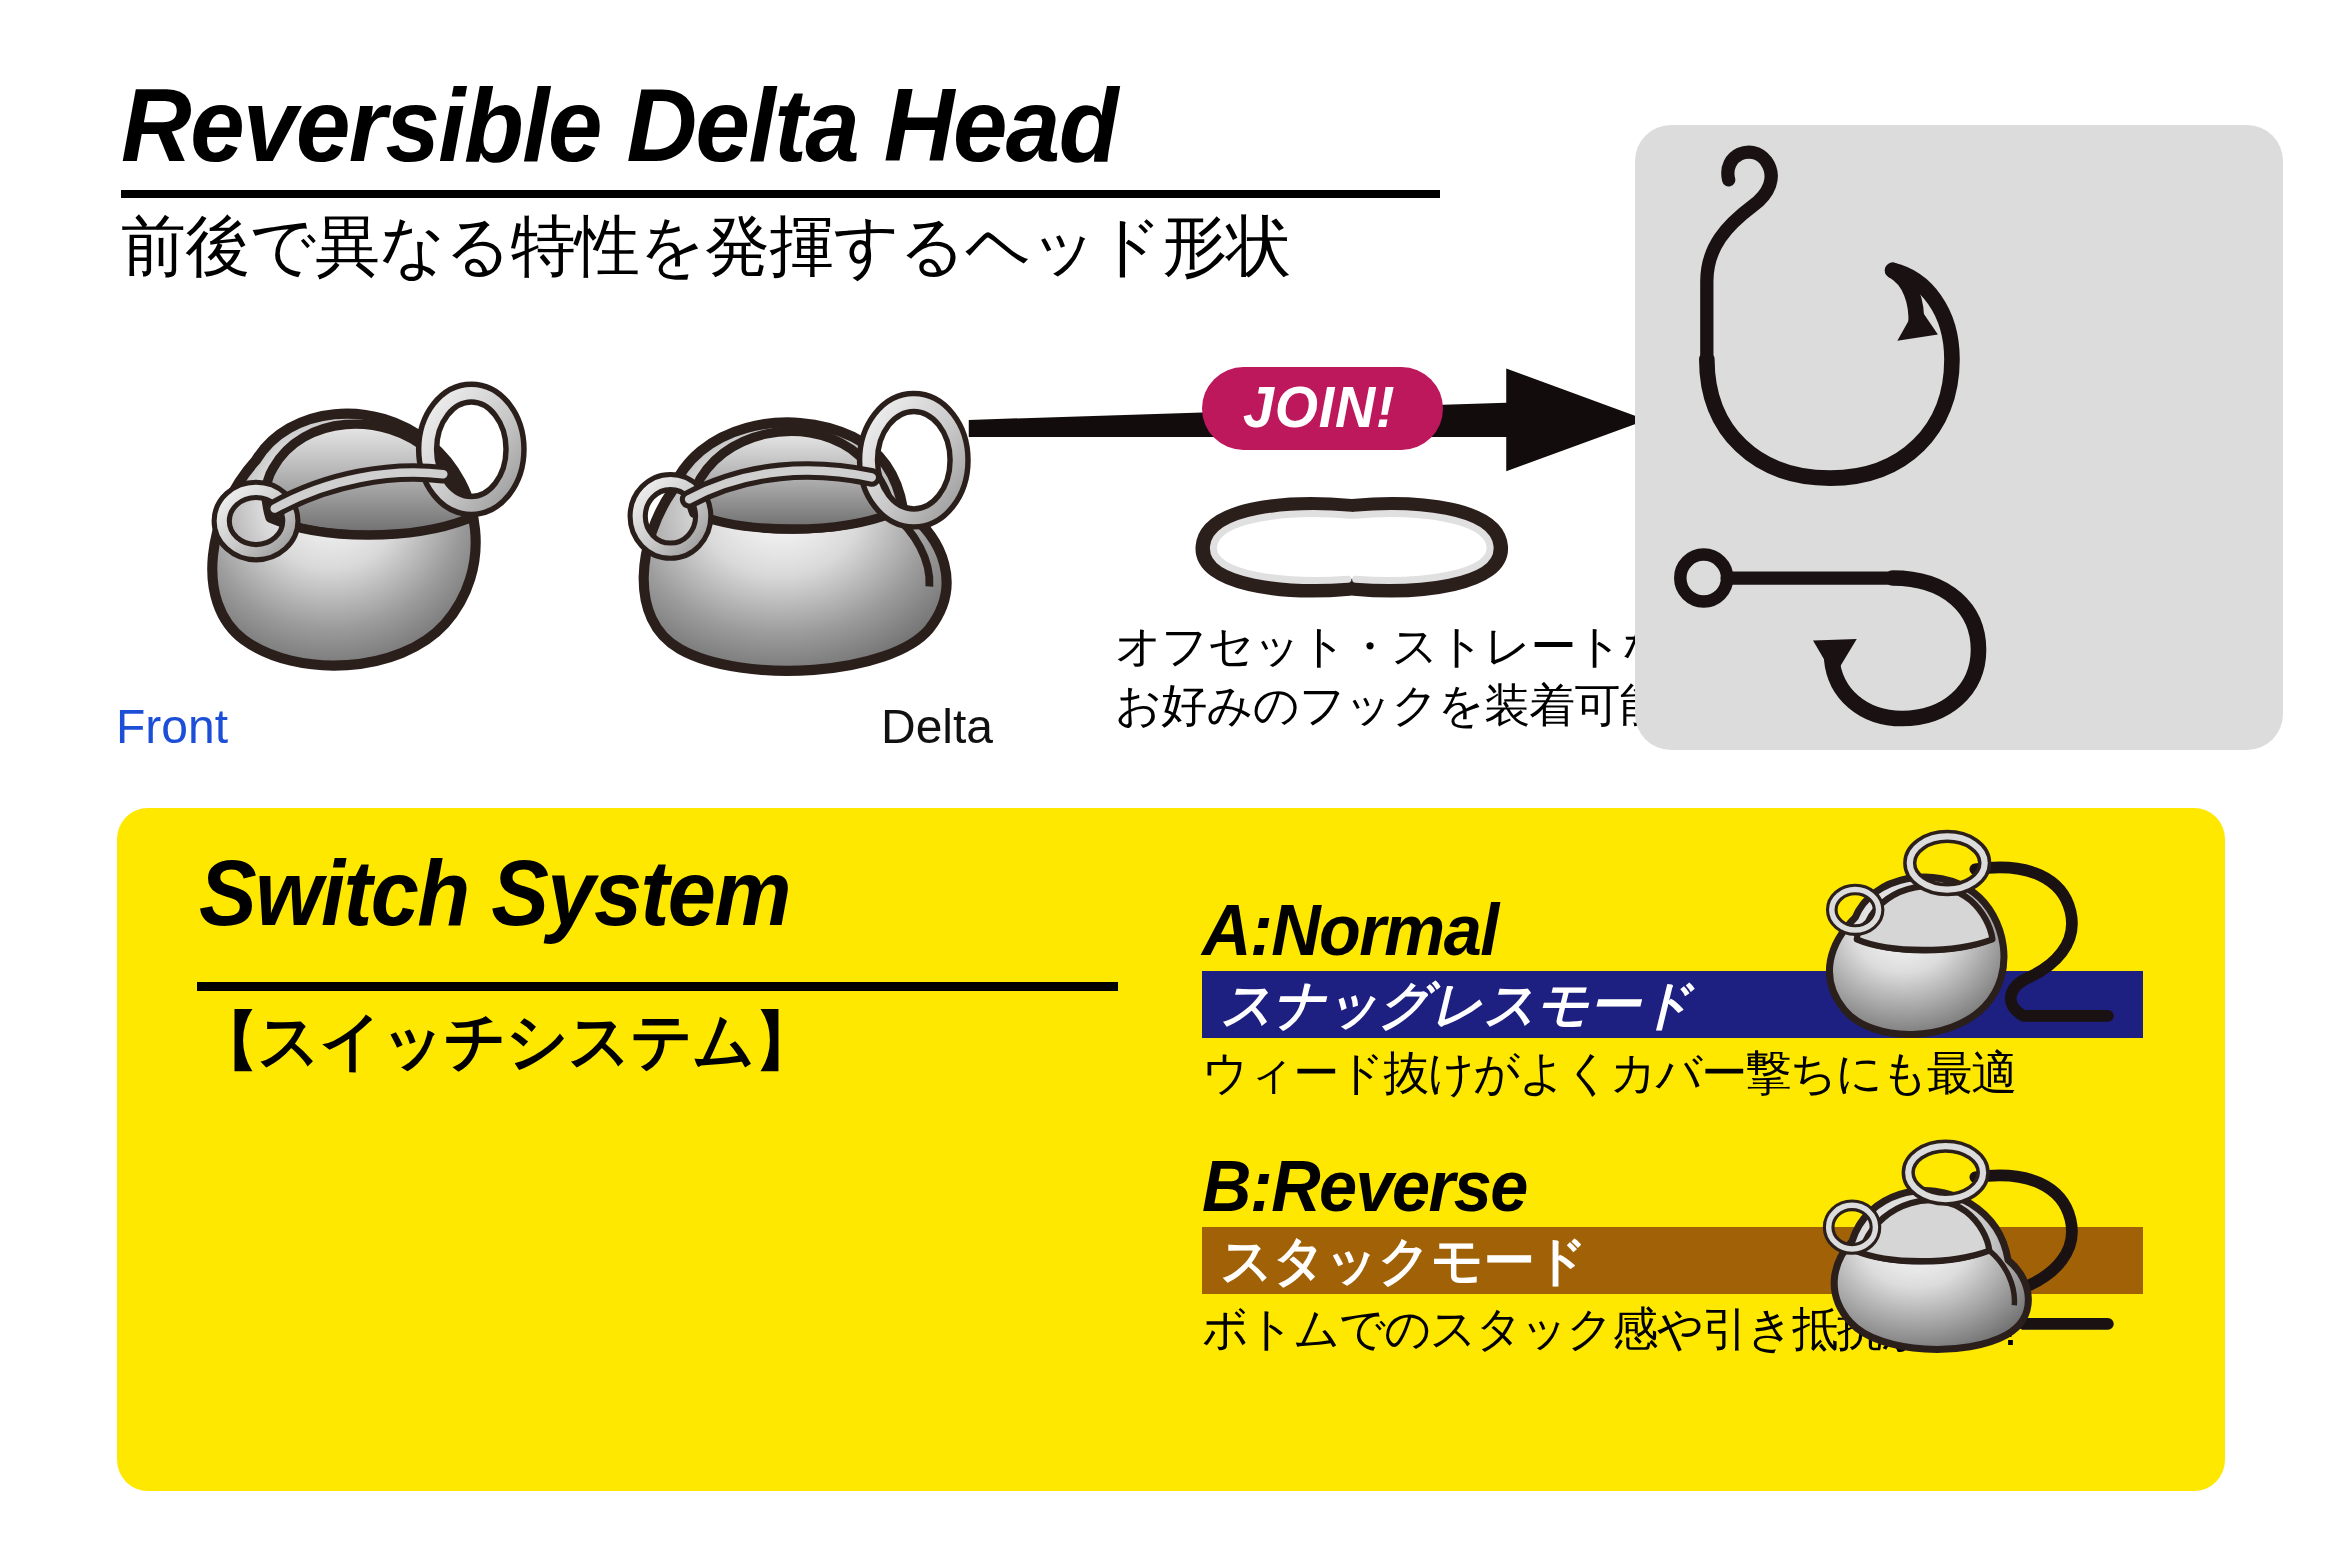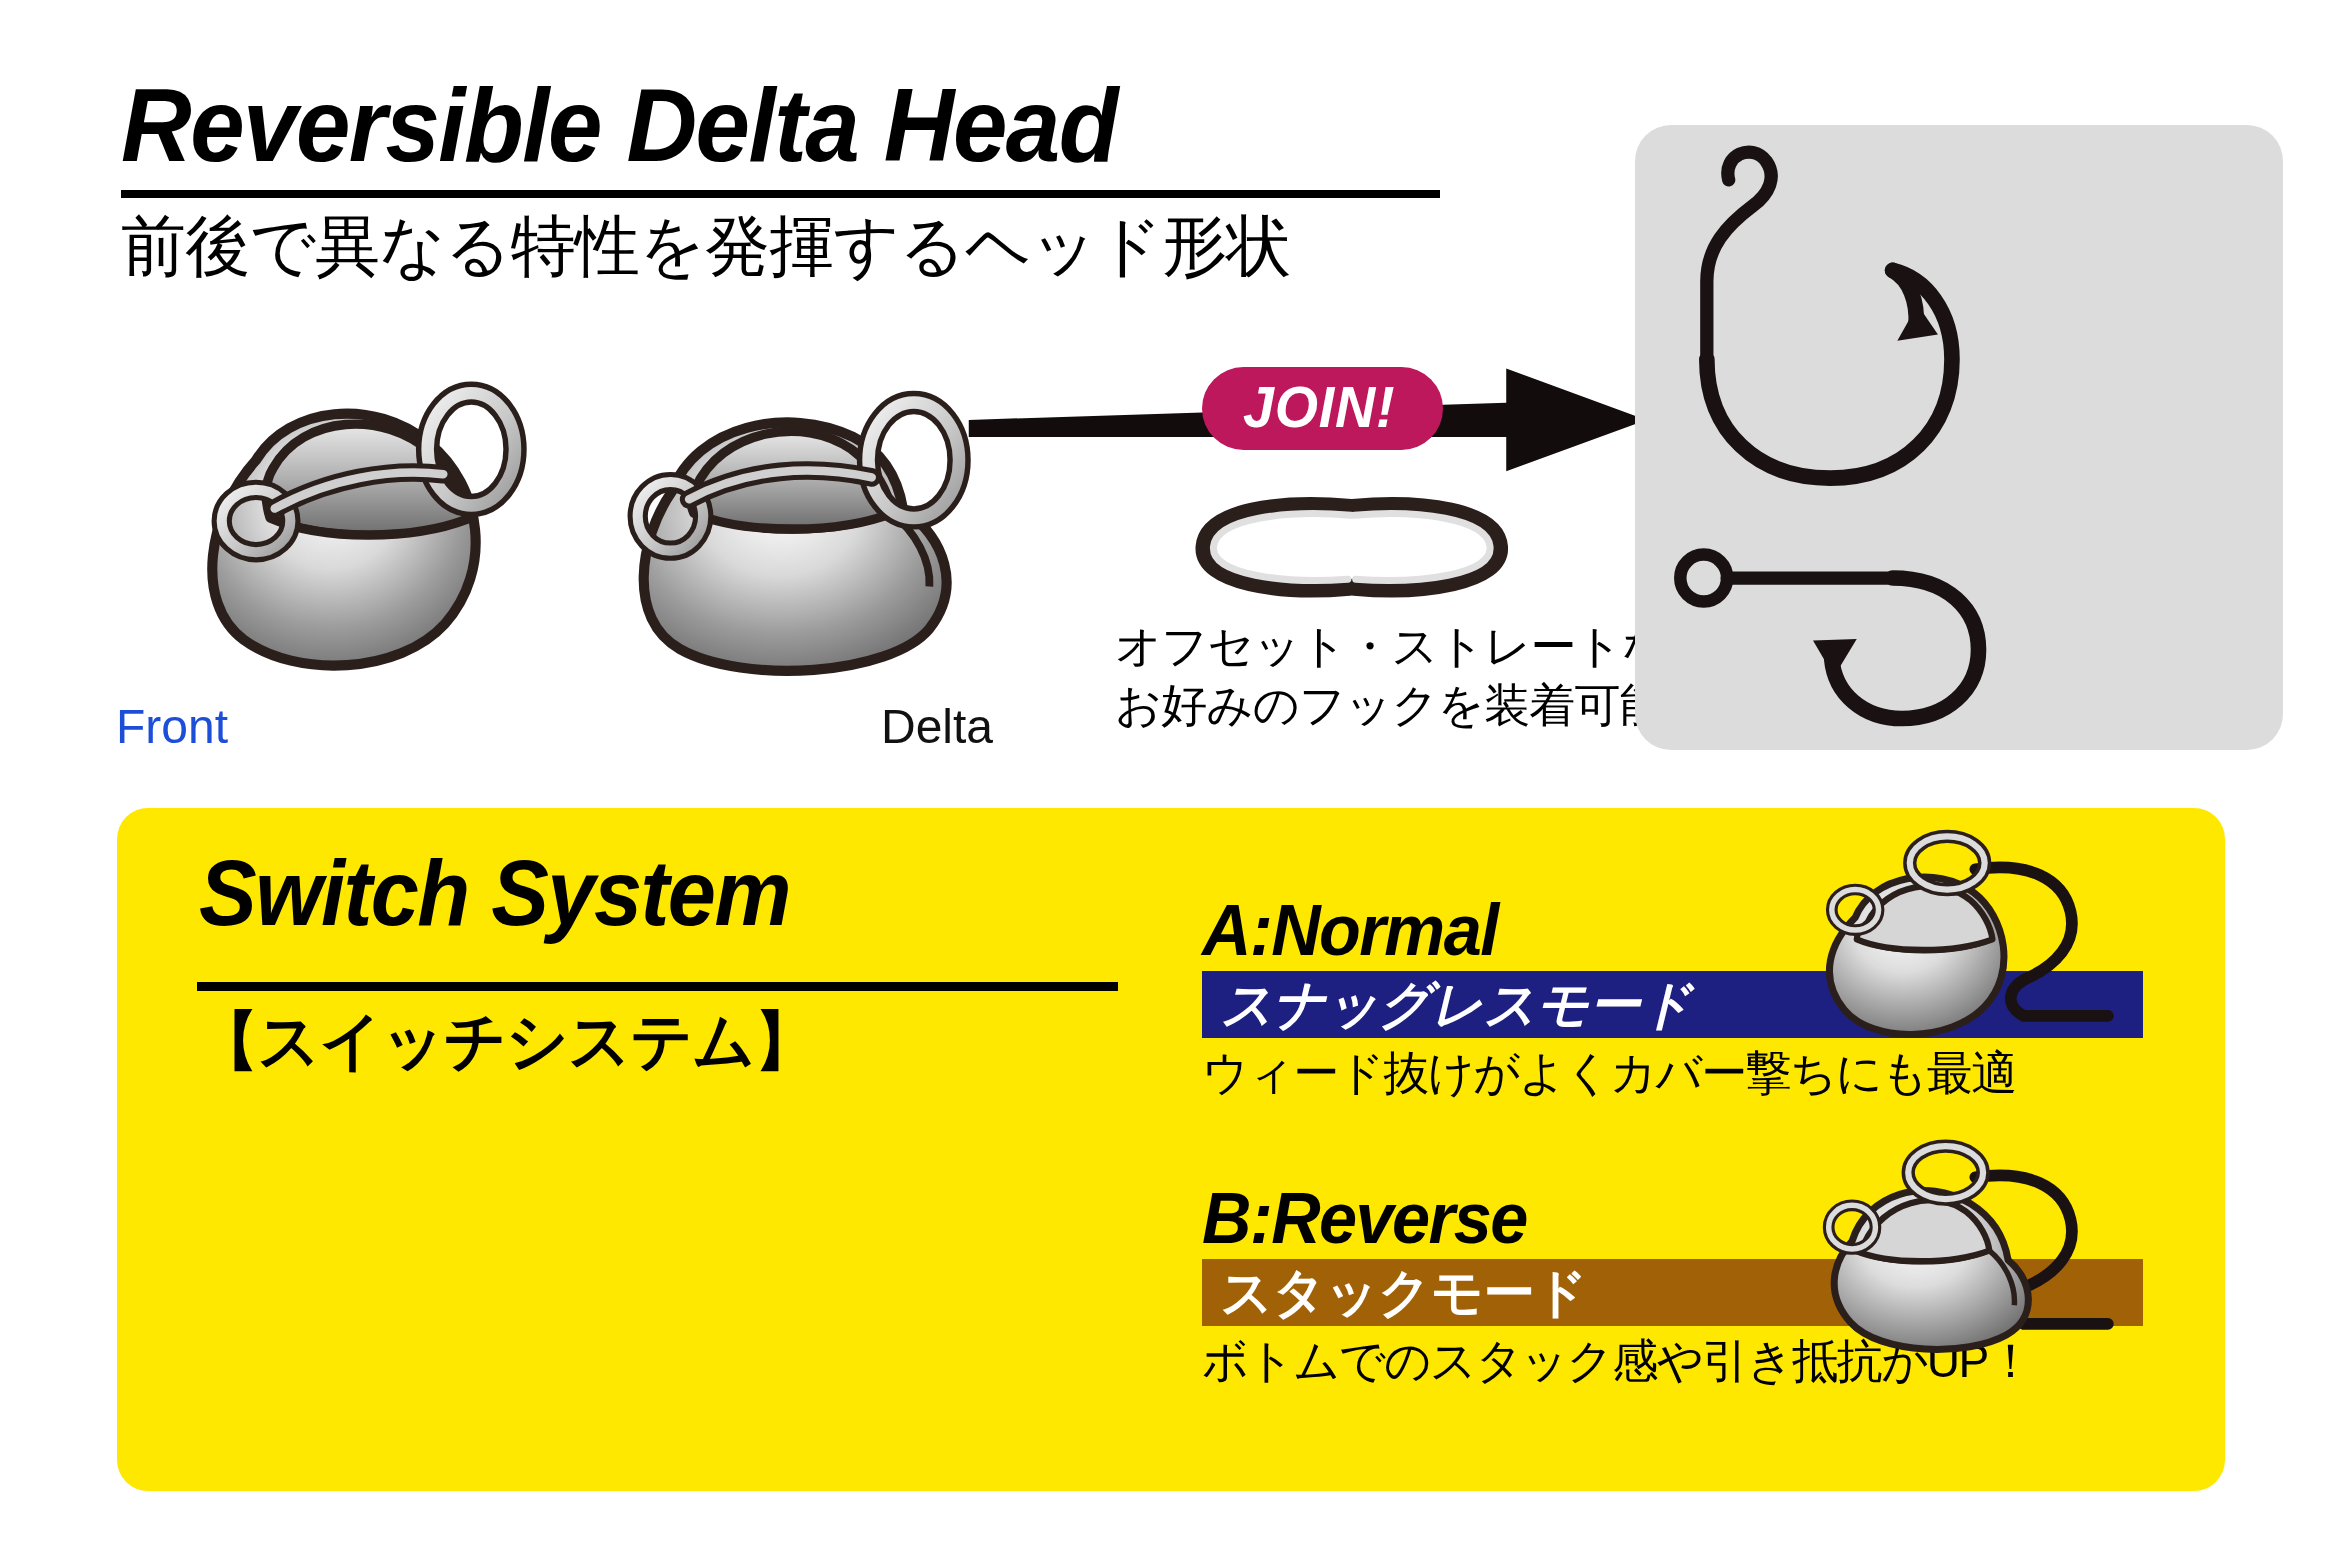--- a/index.html
+++ b/index.html
@@ -91,21 +91,21 @@
   .sw-body{
     position:absolute;left:195px;top:1124px;
     font-size:47px;line-height:1.5;color:#000;
     letter-spacing:-1.2px;white-space:nowrap;
   }
   .sw-body div{margin-bottom:1.6px;}
 
   
   .mode-block{position:absolute;}
   .mode-a{left:1202px;top:851px;width:984px;margin-top:43px;}
-  .mode-b{left:1202px;top:1182px;width:984px;}
+  .mode-b{left:1202px;top:1150px;width:984px;}
   .mode-en{
     font-size:72px;font-weight:bold;font-style:italic;
     color:#000;letter-spacing:-1.6px;line-height:1.02;
     white-space:nowrap;transform:scaleX(0.95);transform-origin:left center;
   }
   .mode-bar{
     margin-top:3.1px;width:941px;height:67px;
     display:flex;align-items:center;
   }
   .mode-bar span{

